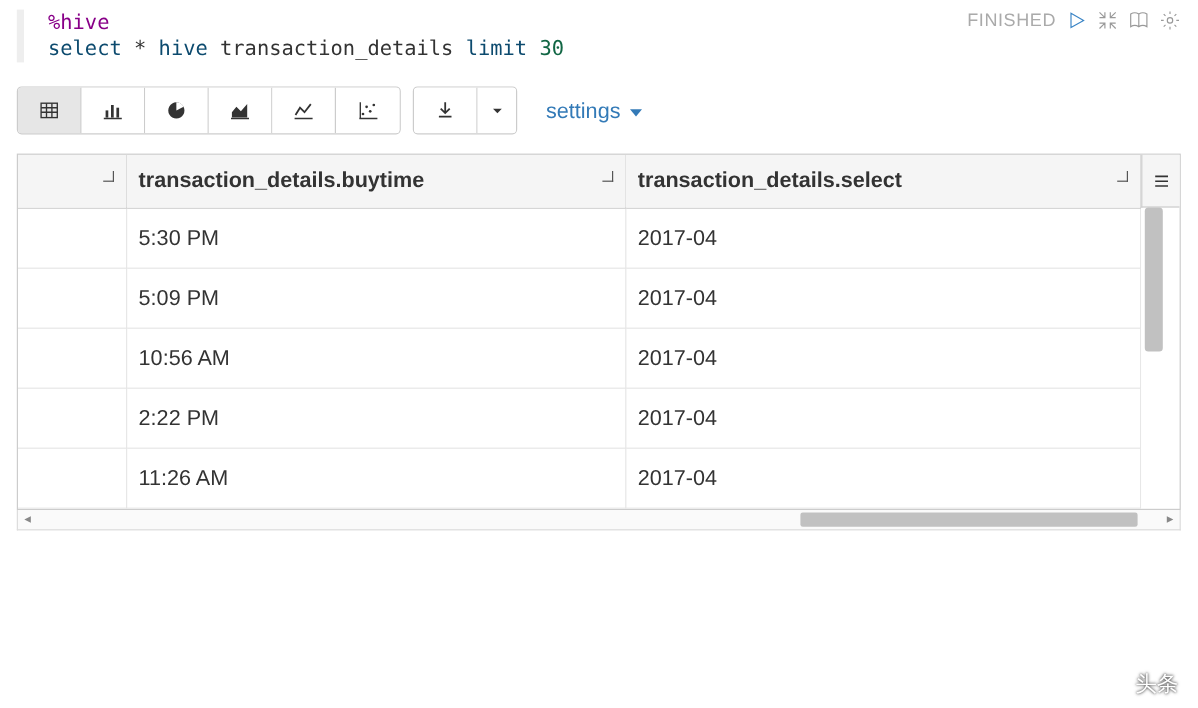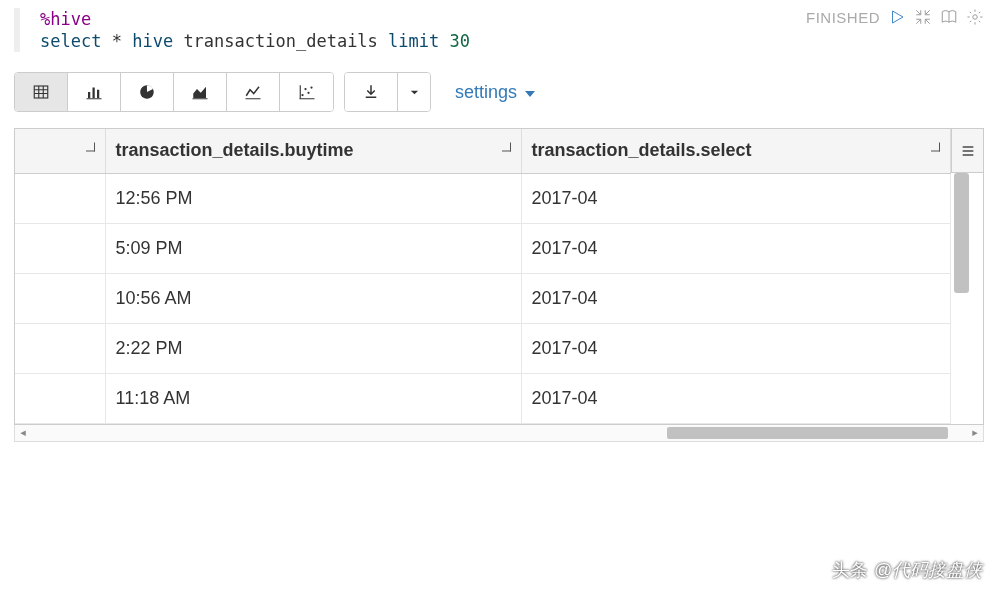--- a/index.html
+++ b/index.html
@@ -316,41 +316,41 @@
         <thead>
           <tr>
             <th><span></span><span class="chev"></span></th>
             <th><span>transaction_details.buytime</span><span class="chev"></span></th>
             <th><span>transaction_details.select</span><span class="chev"></span></th>
           </tr>
         </thead>
         <tbody>
           <tr>
               <td></td>
-              <td>12:56 PM</td>
+              <td>5:30 PM</td>
               <td>2017-04</td>
             </tr>
           <tr>
               <td></td>
               <td>5:09 PM</td>
               <td>2017-04</td>
             </tr>
           <tr>
               <td></td>
               <td>10:56 AM</td>
               <td>2017-04</td>
             </tr>
           <tr>
               <td></td>
               <td>2:22 PM</td>
               <td>2017-04</td>
             </tr>
           <tr>
               <td></td>
-              <td>11:18 AM</td>
+              <td>11:26 AM</td>
               <td>2017-04</td>
             </tr>
         </tbody>
       </table>
     </div>
     <div style="display:flex;flex-direction:column">
       <div class="menu-col">
         <svg viewBox="0 0 24 24">
             <line x1="4" y1="6" x2="20" y2="6"></line>
             <line x1="4" y1="12" x2="20" y2="12"></line>
@@ -366,14 +366,13 @@
     <div class="arrow">◂</div>
     <div class="track">
         <div class="hthumb"></div>
       </div>
     <div class="arrow">▸</div>
   </div>
 </div>
 
 <div class="watermark">
   <span class="logo">头条</span>
-  <span>@代码接盘侠</span>
 </div>
 
 </body></html>

